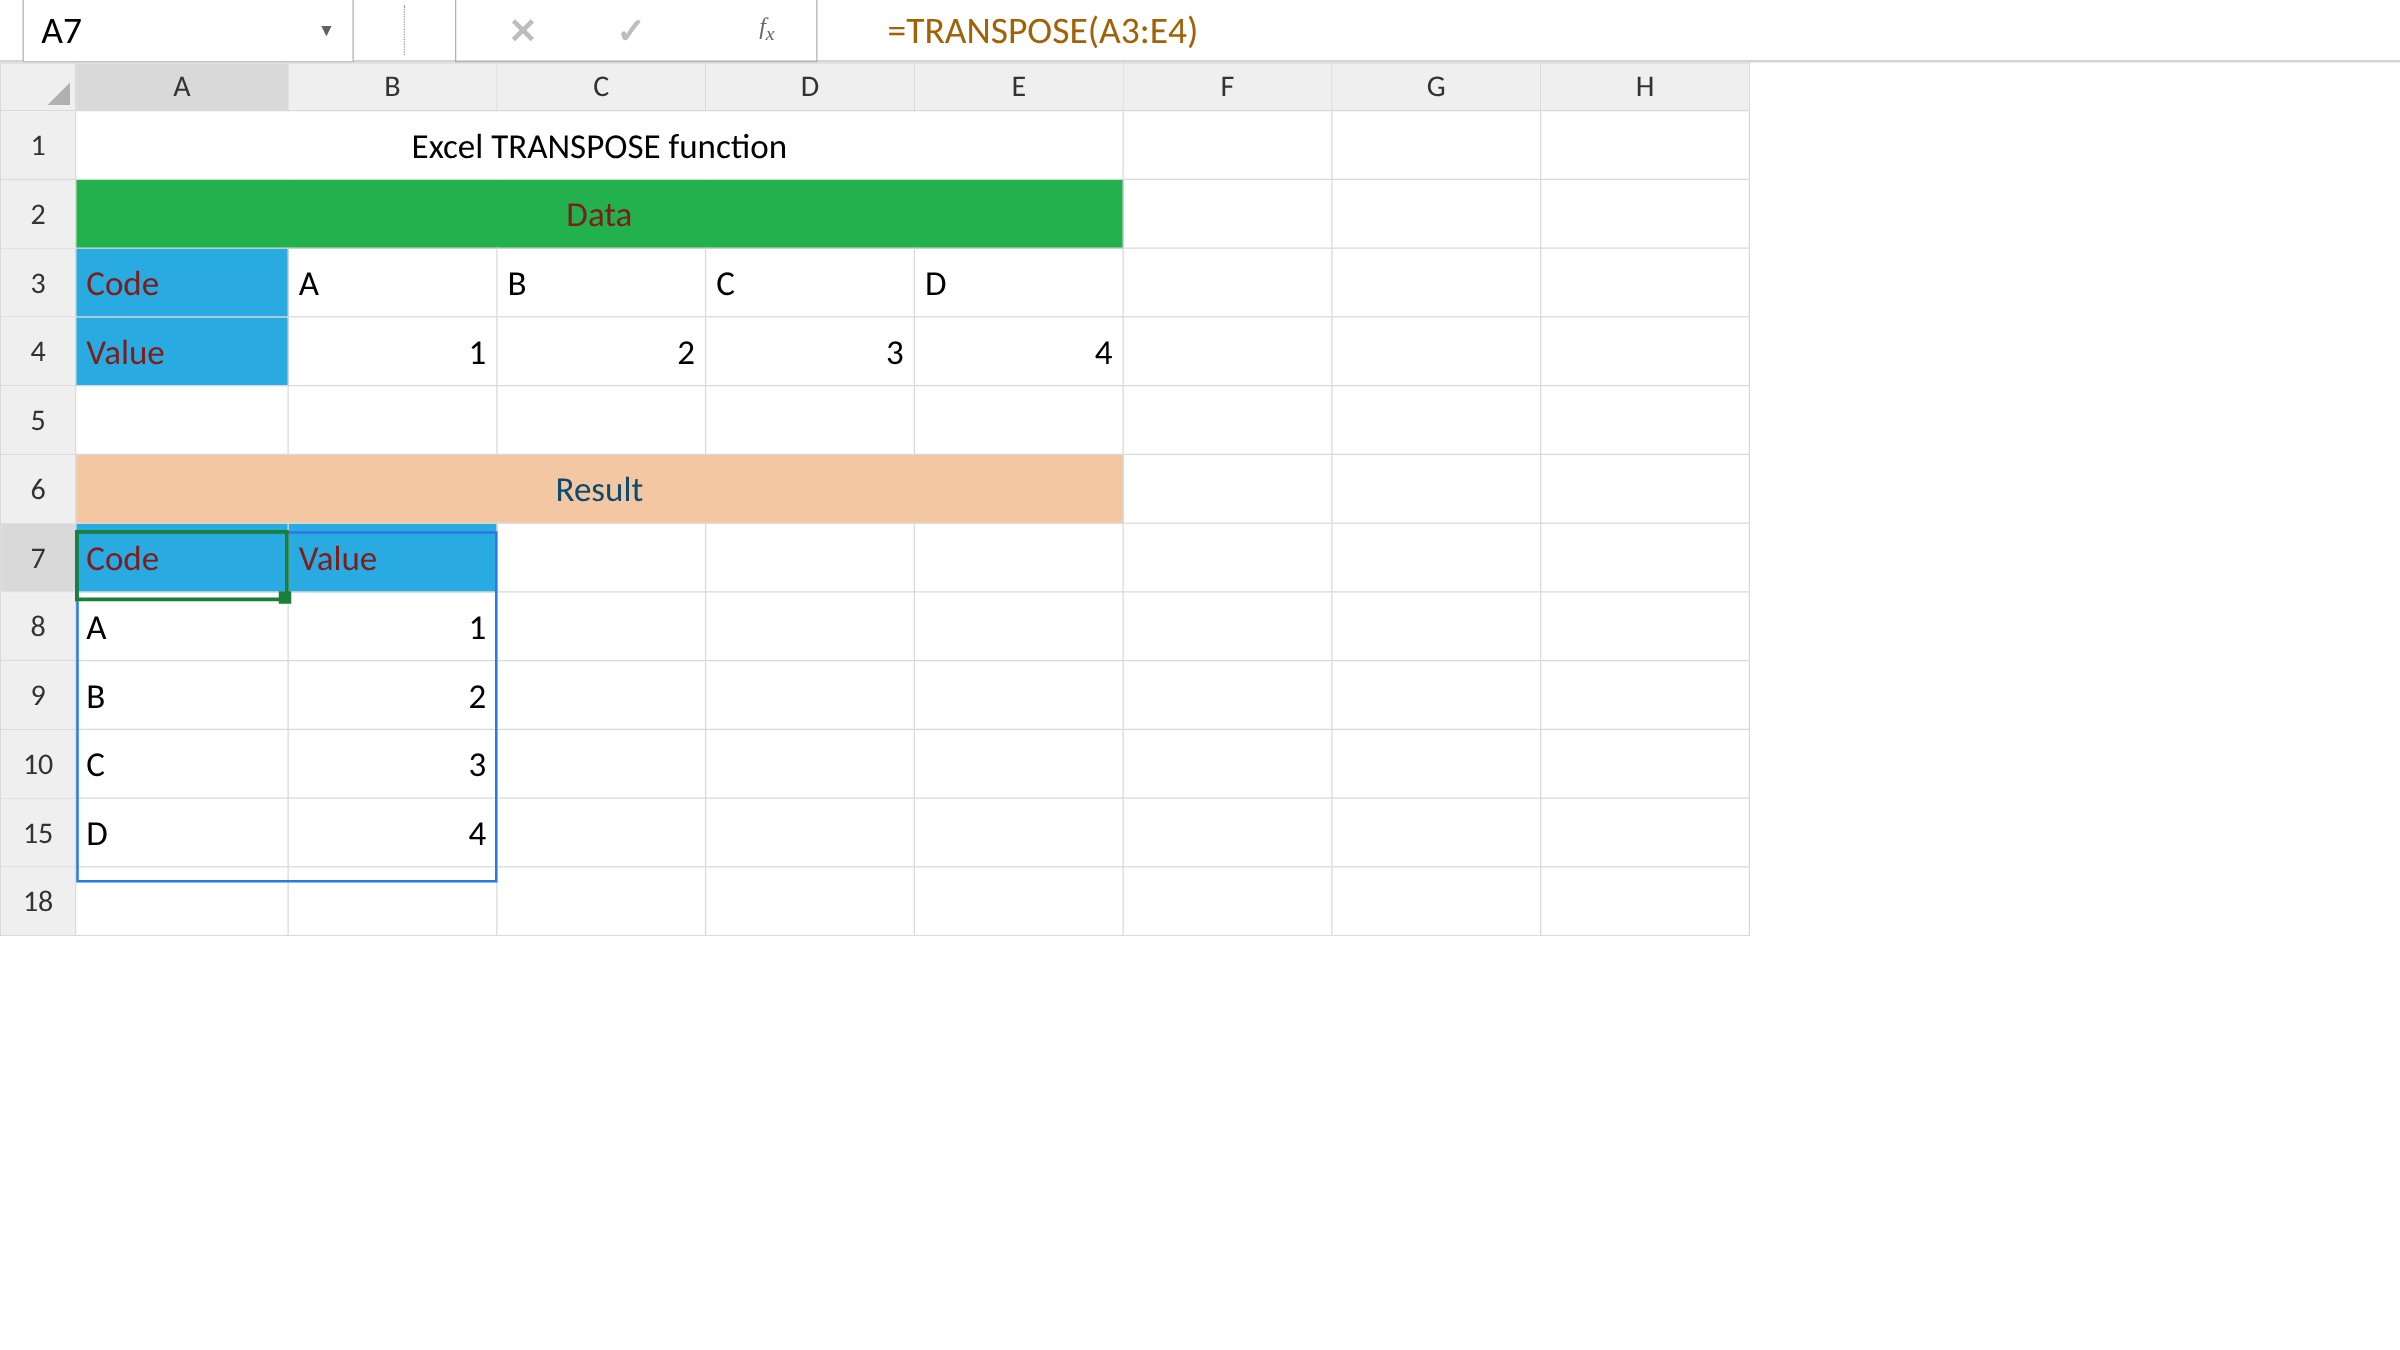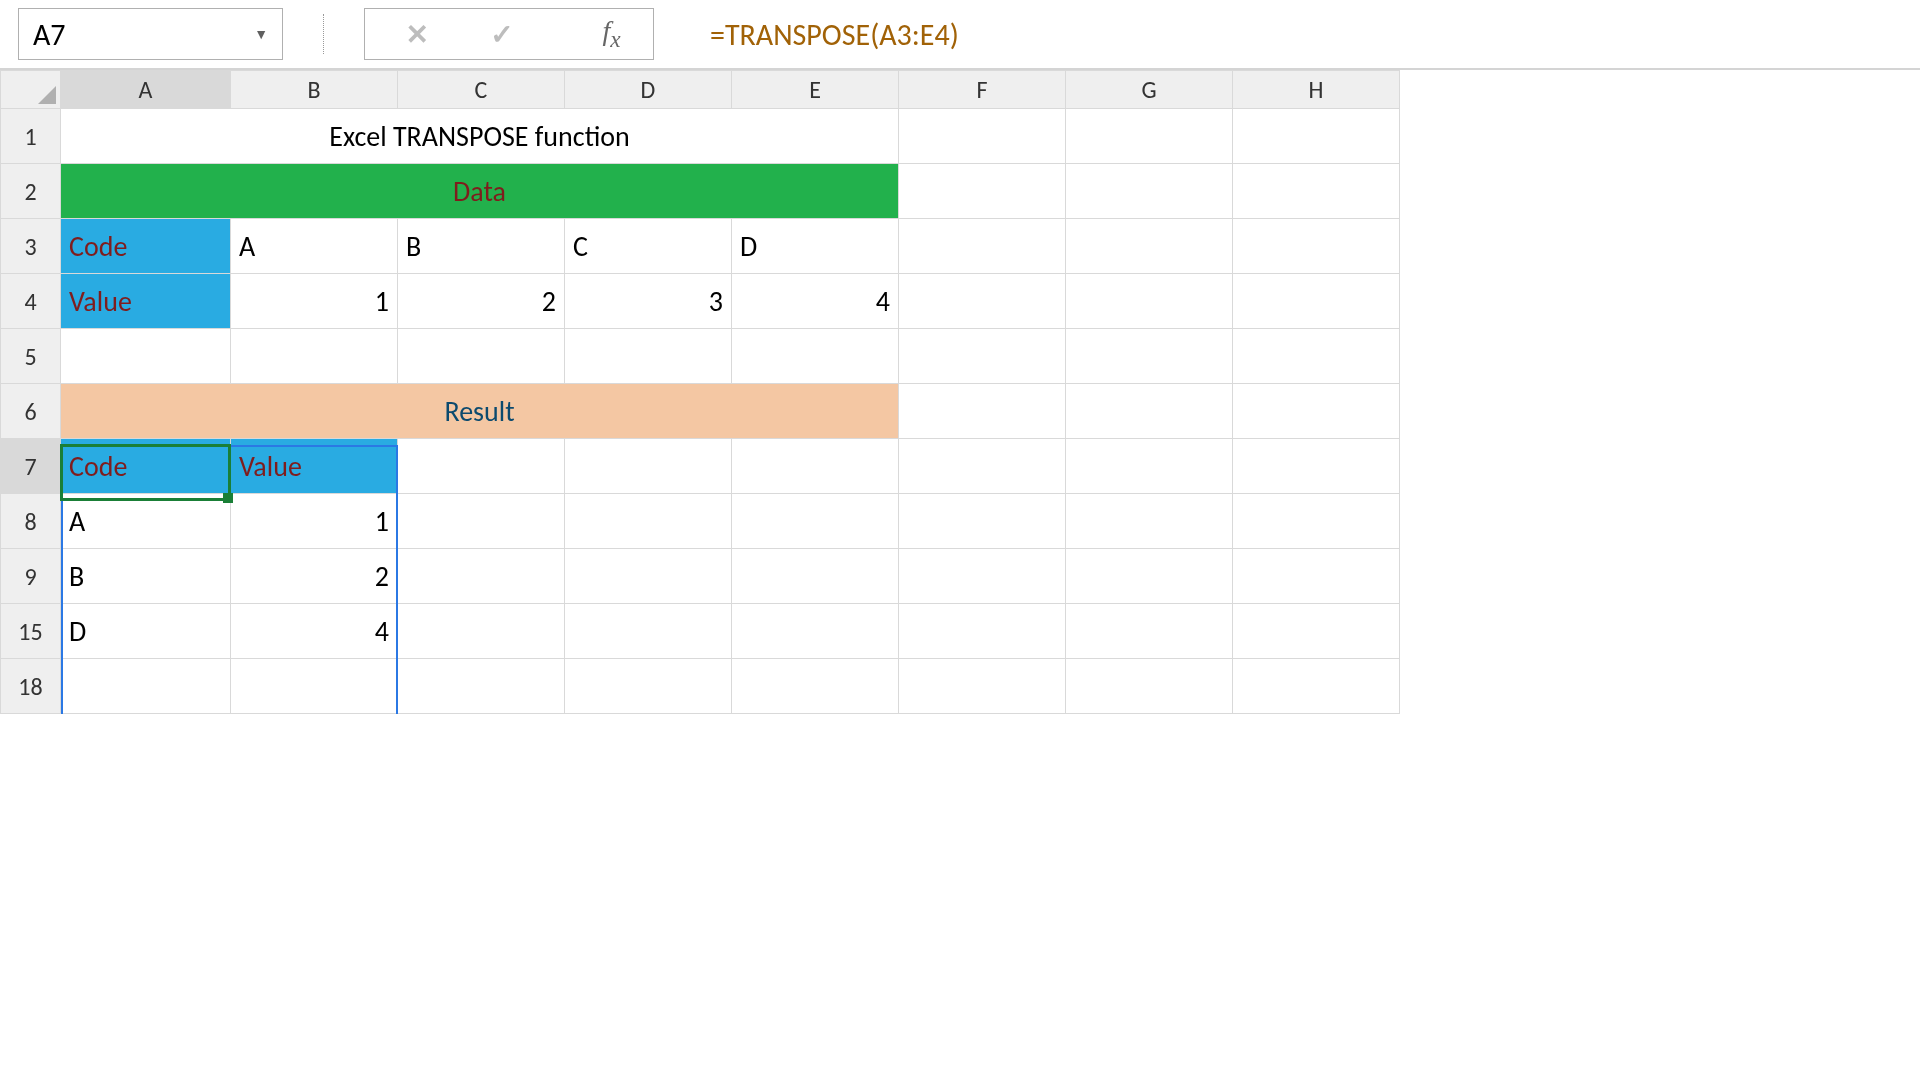--- a/index.html
+++ b/index.html
@@ -1,21 +1,21 @@
 <!DOCTYPE html>
 <html><head>
 <meta charset="utf-8">
 <style>
   * { box-sizing: border-box; margin: 0; padding: 0; }
   body { font-family: Calibri, Arial, sans-serif; background: #fff; overflow: hidden; }
   
   .toolbar {
     display: flex;
     align-items: center;
-    height: 70px;
+    height: 50px;
     border-bottom: 2px solid #d4d4d4;
     padding: 0 18px;
     gap: 40px;
   }
   .name-box {
     width: 265px;
     height: 52px;
     border: 1px solid #b0b0b0;
     background: #fff;
     display: flex;
@@ -46,21 +46,21 @@
     font-size: 28px;
     color: #bdbdbd;
     font-weight: bold;
     display: flex;
     align-items: center;
     justify-content: center;
     width: 40px;
   }
   .fx {
     font-style: italic;
-    font-size: 28px;
+    font-size: 19px;
     color: #666;
     font-family: "Times New Roman", serif;
     margin-left: 36px;
   }
   .formula-input {
     flex: 1;
     font-size: 30px;
     color: #a16207;
     padding-left: 16px;
   }
@@ -263,20 +263,31 @@
     <td>B</td>
     <td class="num-right">2</td>
     <td></td>
           <td></td>
           <td></td>
           <td></td>
           <td></td>
           <td></td>
   </tr>
   <tr>
+    <th class="row-header">10</th>
+    <td>C</td>
+    <td class="num-right">3</td>
+    <td></td>
+          <td></td>
+          <td></td>
+          <td></td>
+          <td></td>
+          <td></td>
+  </tr>
+  <tr>
     <th class="row-header">15</th>
     <td>D</td>
     <td class="num-right">4</td>
     <td></td>
           <td></td>
           <td></td>
           <td></td>
           <td></td>
           <td></td>
   </tr>

